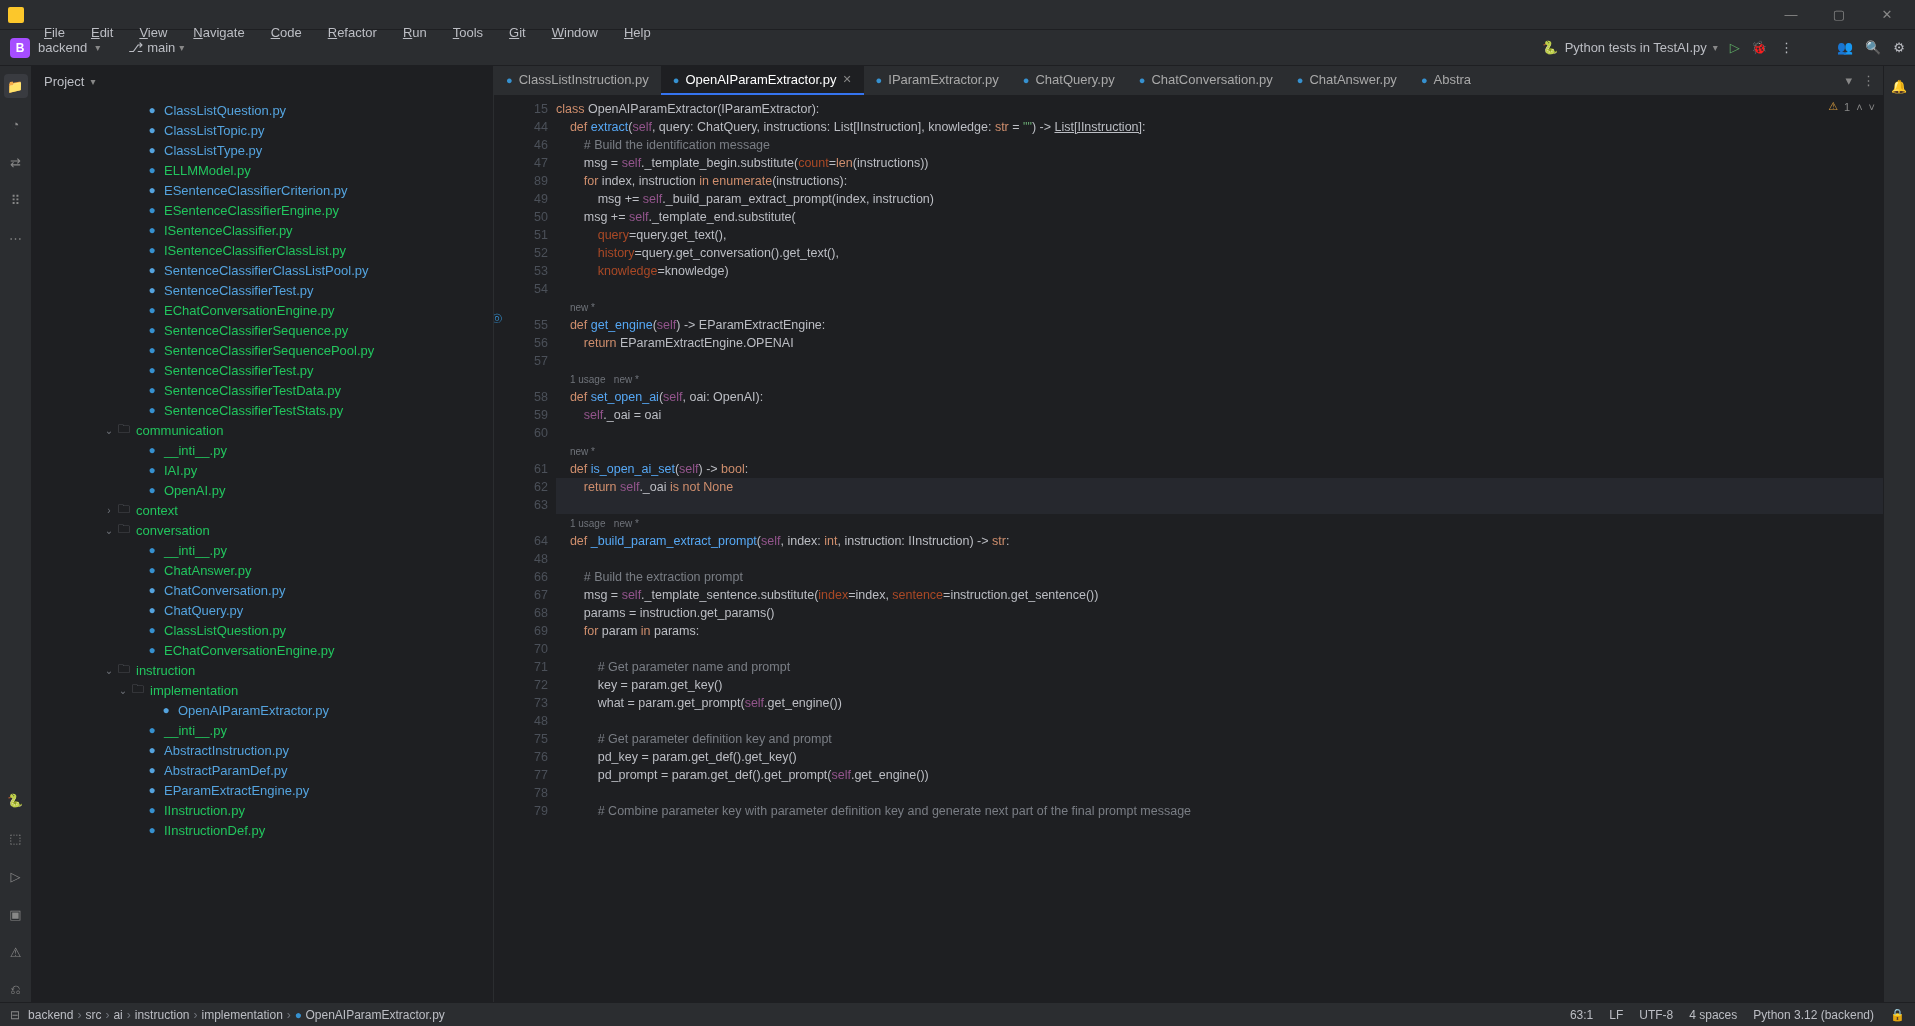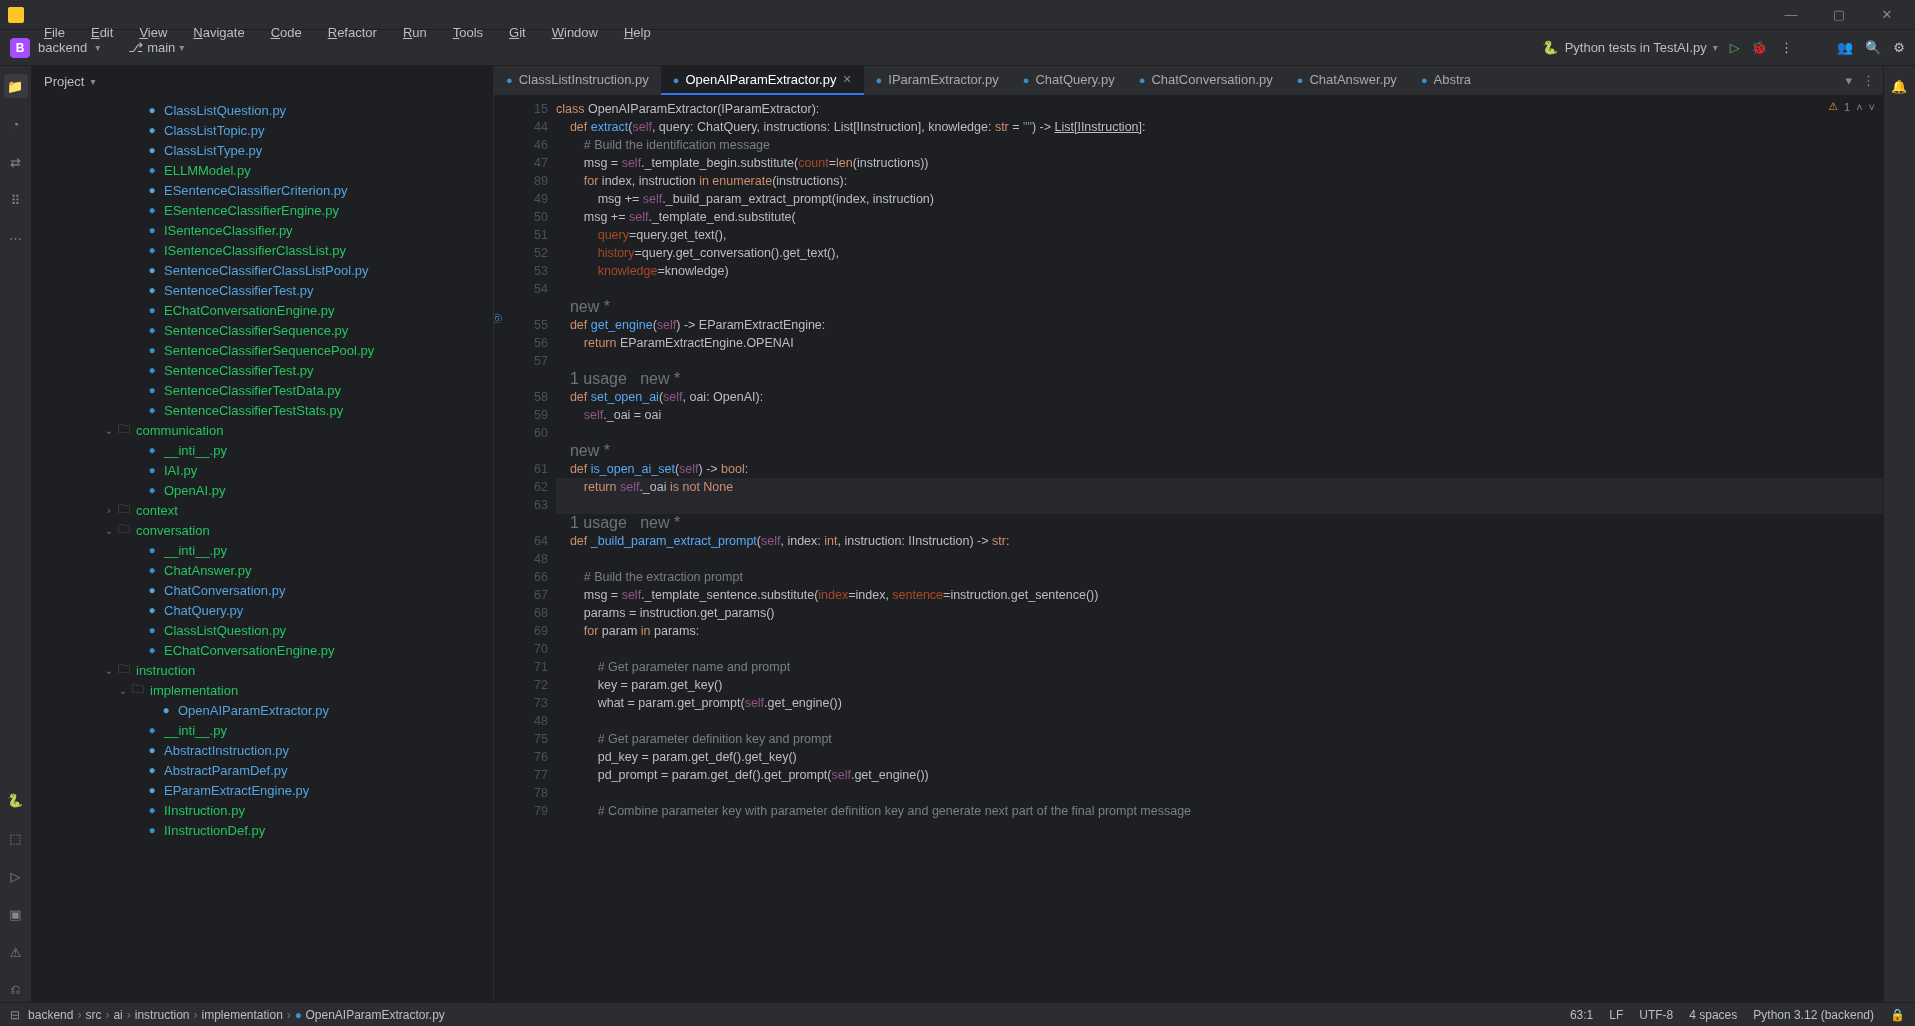--- a/index.html
+++ b/index.html
@@ -55,21 +55,21 @@
 .code { flex:1; background:#1e1f22; padding:4px 0; font-family:'JetBrains Mono','Consolas',monospace; font-size:12.5px; line-height:18px; white-space:pre; overflow:auto; position:relative; }
 .line { height:18px; }
 .line.hl { background:#26282e; }
 .kw { color:#cf8e6d; }
 .fn { color:#56a8f5; }
 .self { color:#94558d; }
 .type { color:#bcbec4; }
 .str { color:#6aab73; }
 .cmt { color:#7a7e85; }
 .kwarg { color:#aa4926; }
-.usage-hint { color:#6f737a; font-size:16px; position:relative; }
+.usage-hint { color:#6f737a; font-size:10px; position:relative; }
 
 .editor-status { position:absolute; top:4px; right:8px; display:flex; gap:6px; align-items:center; color:#888; font-size:11px; }
 .warn-badge { color:#d89c3e; }
 .override { position:absolute; left:-2px; font-size:10px; }
 
 .statusbar { height:24px; background:#2b2d30; display:flex; align-items:center; padding:0 10px; font-size:12px; color:#bcbec4; border-top:1px solid #1e1f22; }
 .crumb { display:flex; align-items:center; gap:4px; }
 .crumb-sep { color:#6f737a; }
 .statusbar-right { margin-left:auto; display:flex; gap:16px; }
 </style>

